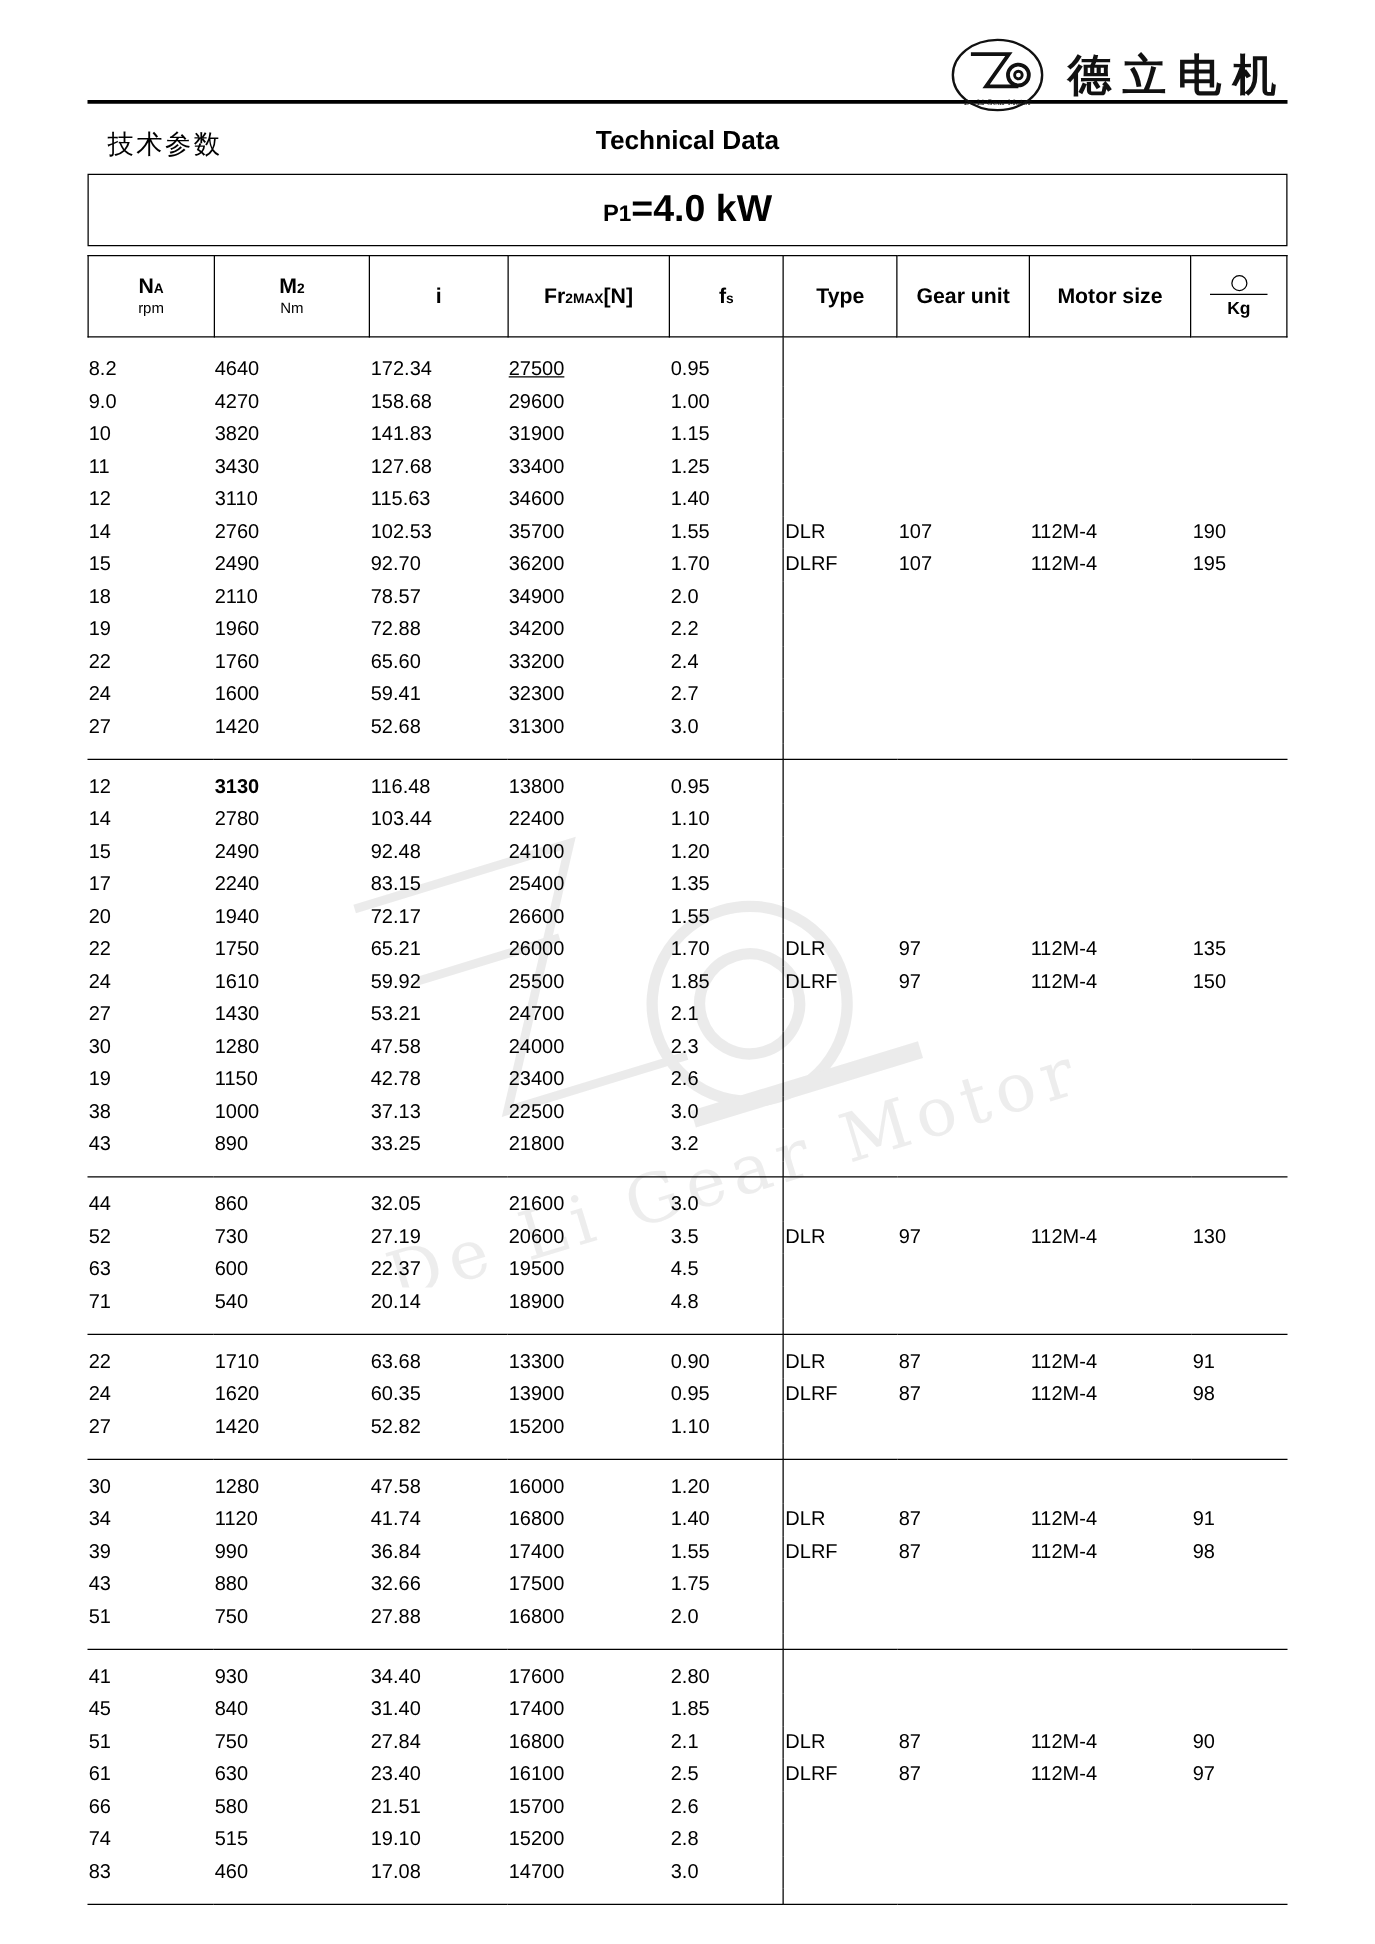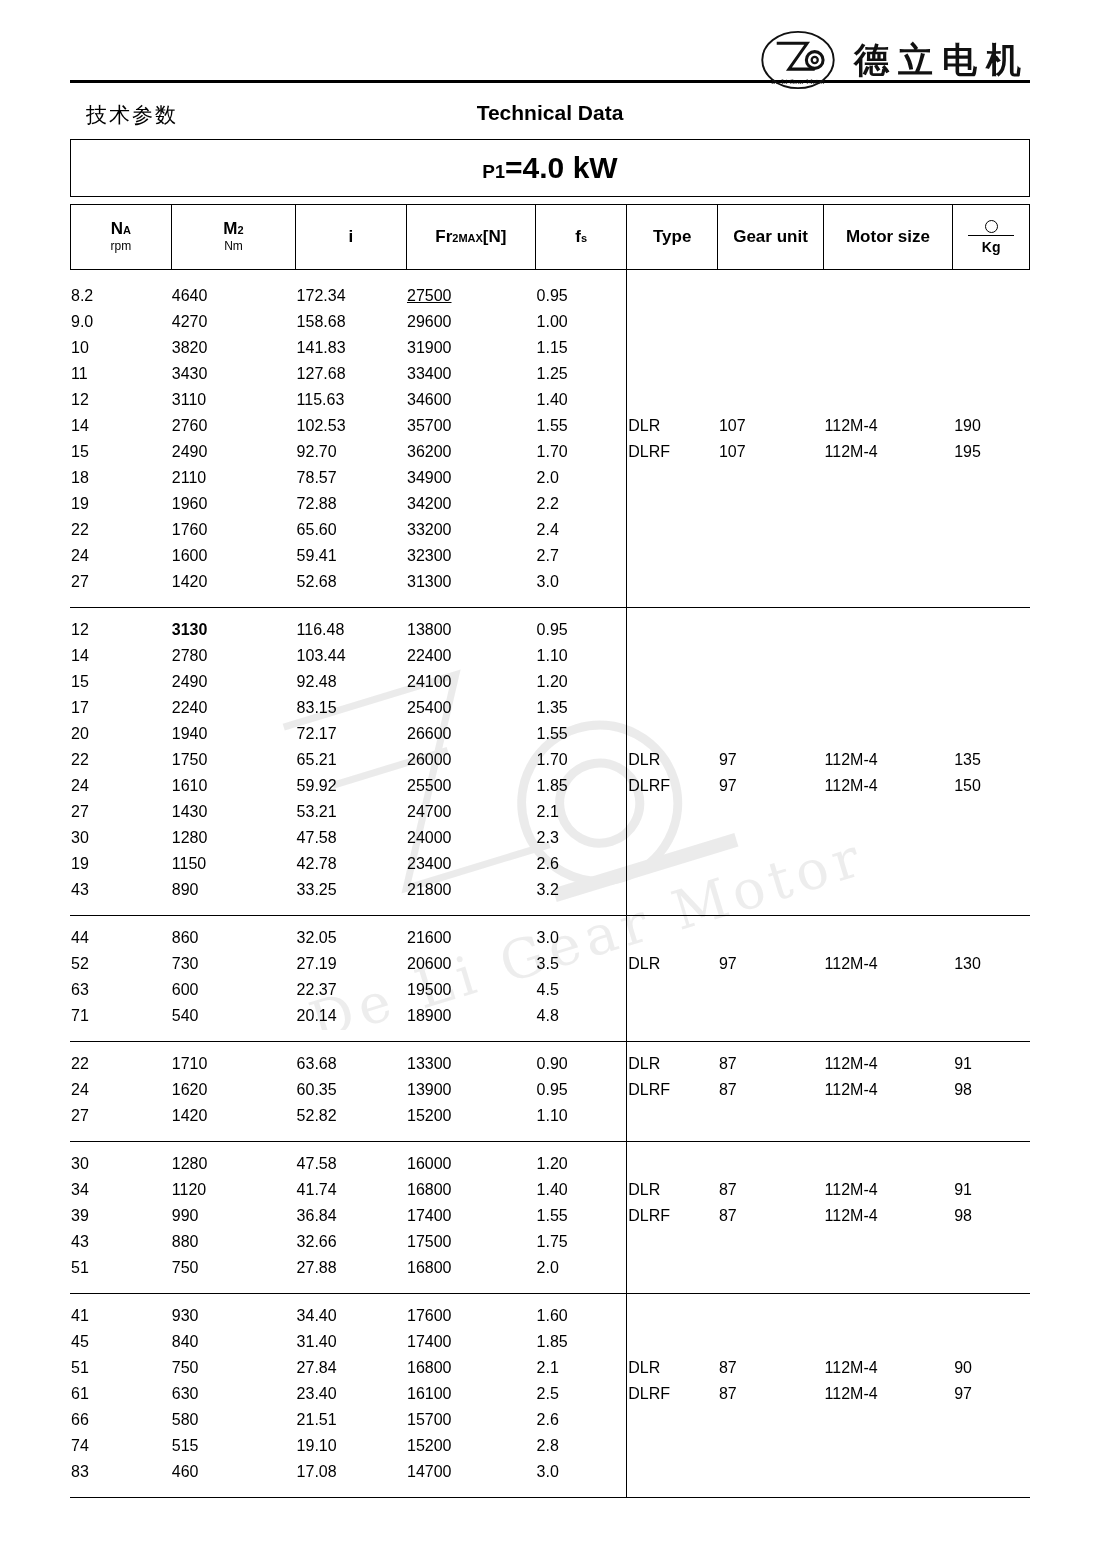--- a/index.html
+++ b/index.html
@@ -524,20 +524,31 @@
             <td>1150</td>
             <td>42.78</td>
             <td>23400</td>
             <td class="vdiv">2.6</td>
             <td></td>
             <td></td>
             <td></td>
             <td></td>
           </tr>
           <tr class="rowline">
+            <td>38</td>
+            <td>1000</td>
+            <td>37.13</td>
+            <td>22500</td>
+            <td class="vdiv">3.0</td>
+            <td></td>
+            <td></td>
+            <td></td>
+            <td></td>
+          </tr>
+          <tr class="rowline">
             <td>43</td>
             <td>890</td>
             <td>33.25</td>
             <td>21800</td>
             <td class="vdiv">3.2</td>
             <td></td>
             <td></td>
             <td></td>
             <td></td>
           </tr>
@@ -775,21 +786,21 @@
           <col style="width: 11%;">
           <col style="width: 13.5%;">
           <col style="width: 8%;">
         </colgroup>
         <tbody>
           <tr class="rowline">
             <td style="padding-top: 10px;">41</td>
             <td style="padding-top: 10px;">930</td>
             <td style="padding-top: 10px;">34.40</td>
             <td style="padding-top: 10px;">17600</td>
-            <td class="vdiv" style="padding-top: 10px;">1.60</td>
+            <td class="vdiv" style="padding-top: 10px;">2.80</td>
             <td style="padding-top: 10px;"></td>
             <td style="padding-top: 10px;"></td>
             <td style="padding-top: 10px;"></td>
             <td style="padding-top: 10px;"></td>
           </tr>
           <tr class="rowline">
             <td>45</td>
             <td>840</td>
             <td>31.40</td>
             <td>17400</td>

